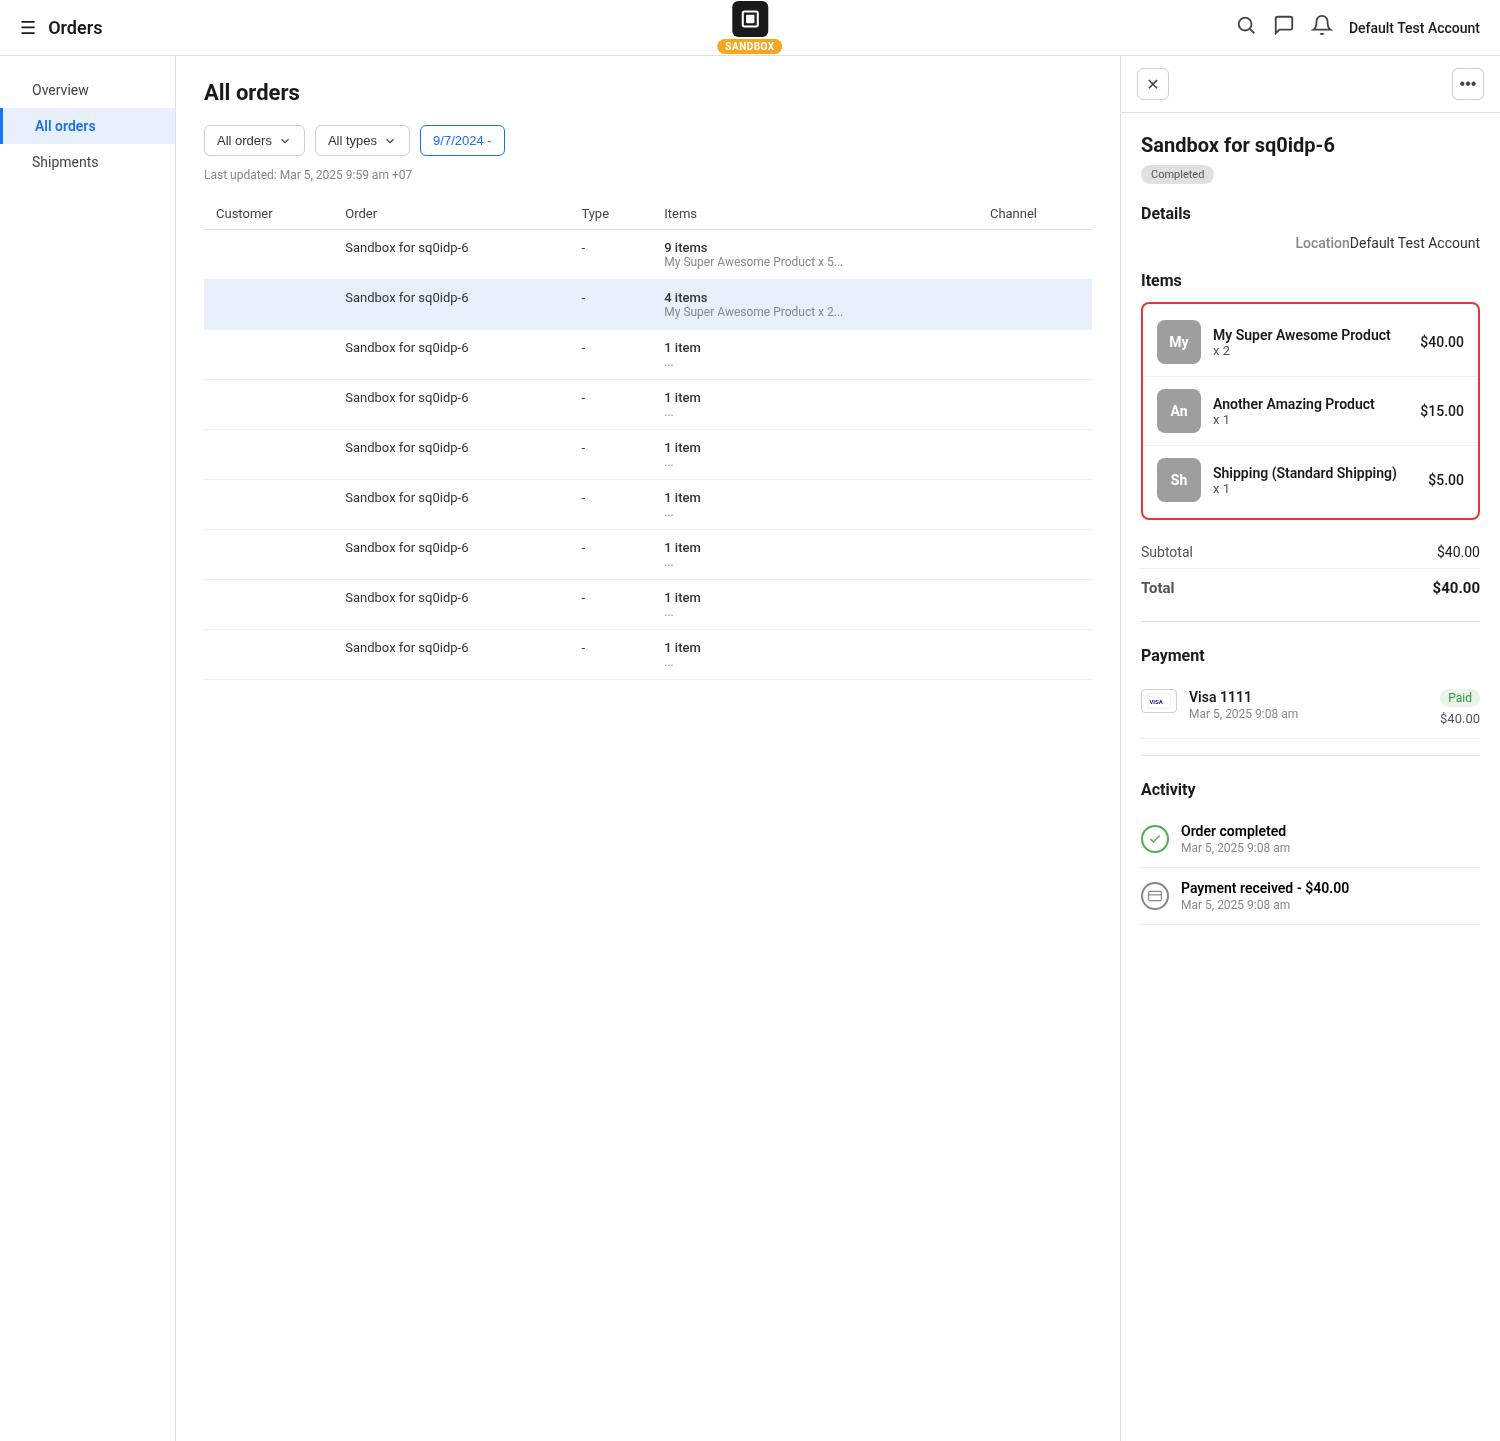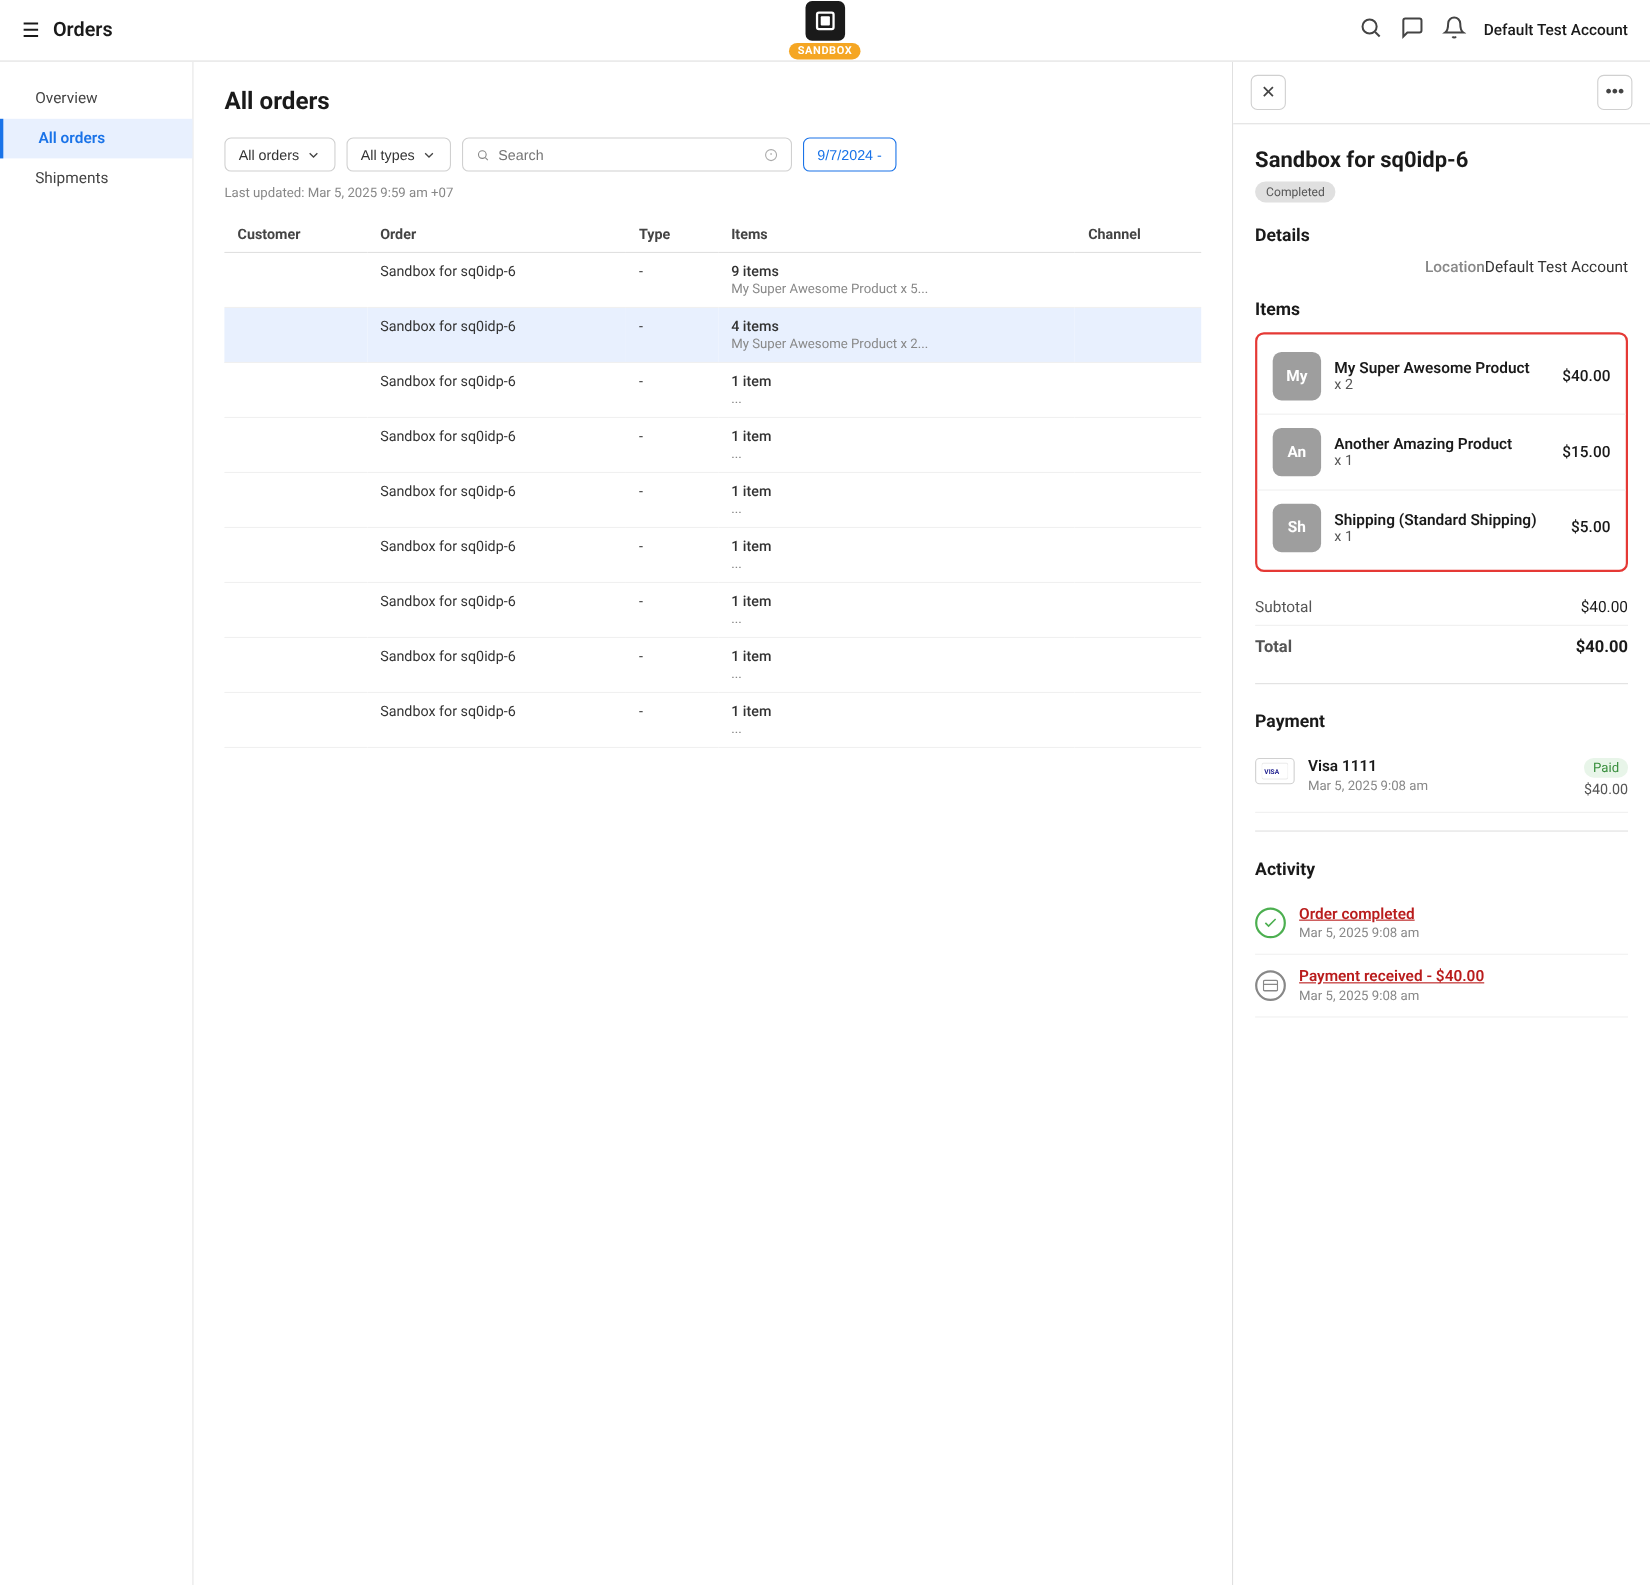--- a/index.html
+++ b/index.html
@@ -67,21 +67,21 @@
     }
     .date-filter {
       border: 1px solid #1a73e8; border-radius: 6px; padding: 7px 12px;
       background: #fff; cursor: pointer; font-size: 13px; color: #1a73e8;
     }
     .last-updated { font-size: 12px; color: #888; margin-bottom: 16px; }
 
     
     .orders-table { width: 100%; border-collapse: collapse; }
     .orders-table th {
-      text-align: left; font-size: 13px; font-weight: 700; color: #444;
+      text-align: left; font-size: 13px; font-weight: 400; color: #444;
       padding: 8px 12px; border-bottom: 1px solid #e0e0e0;
     }
     .orders-table td {
       padding: 10px 12px; font-size: 13px; color: #333;
       border-bottom: 1px solid #f0f0f0; vertical-align: top;
     }
     .orders-table tr.selected td { background: #e8f0fe; }
     .item-main { font-weight: 500; }
     .item-sub { font-size: 12px; color: #888; }
 
@@ -170,21 +170,21 @@
       font-size: 12px; padding: 2px 8px; border-radius: 10px; margin-bottom: 4px;
     }
     .payment-amount { font-size: 13px; color: #555; }
 
     
     .activity-section { margin-top: 24px; }
     .activity-item { display: flex; align-items: flex-start; gap: 12px; padding: 12px 0; border-bottom: 1px solid #f0f0f0; }
     .activity-icon { width: 28px; height: 28px; border-radius: 50%; border: 2px solid #4caf50; display: flex; align-items: center; justify-content: center; font-size: 14px; color: #4caf50; flex-shrink: 0; margin-top: 2px; }
     .activity-icon.card { border-color: #888; color: #888; }
     .activity-info { flex: 1; }
-    .activity-title { font-size: 14px; font-weight: 600; color: #b91c1c; text-decoration: underline; }
+    .activity-title { font-size: 14px; font-weight: 600; color: #000000; }
     .activity-date { font-size: 12px; color: #888; margin-top: 2px; }
   </style>
 </head>
 <body>
 
 <nav class="top-nav">
   <div class="top-nav-left">
     <span class="hamburger-icon">☰</span>
     <span class="app-title">Orders</span>
   </div>
@@ -242,32 +242,20 @@
         <svg width="14" height="14" viewBox="0 0 24 24" fill="none" stroke="#444" stroke-width="2">
             <path d="M6 9l6 6 6-6"></path>
           </svg>
       </button>
       <button class="filter-btn">
         <span>All types</span>
         <svg width="14" height="14" viewBox="0 0 24 24" fill="none" stroke="#444" stroke-width="2">
             <path d="M6 9l6 6 6-6"></path>
           </svg>
       </button>
-      <div class="search-box">
-        <svg width="14" height="14" viewBox="0 0 24 24" fill="none" stroke="#888" stroke-width="2">
-          <circle cx="11" cy="11" r="7"></circle>
-            <line x1="16.5" y1="16.5" x2="21" y2="21"></line>
-        </svg>
-        <input type="text" placeholder="Search" style="">
-        <svg width="14" height="14" viewBox="0 0 24 24" fill="none" stroke="#aaa" stroke-width="2">
-          <circle cx="12" cy="12" r="10"></circle>
-            <line x1="12" y1="8" x2="12" y2="12"></line>
-            <line x1="12" y1="16" x2="12.01" y2="16"></line>
-        </svg>
-      </div>
       <button class="date-filter">
         <span>9/7/2024 -</span>
       </button>
     </div>
 
     <p class="last-updated">Last updated: Mar 5, 2025 9:59 am +07</p>
 
     <table class="orders-table">
       <thead>
         <tr>

